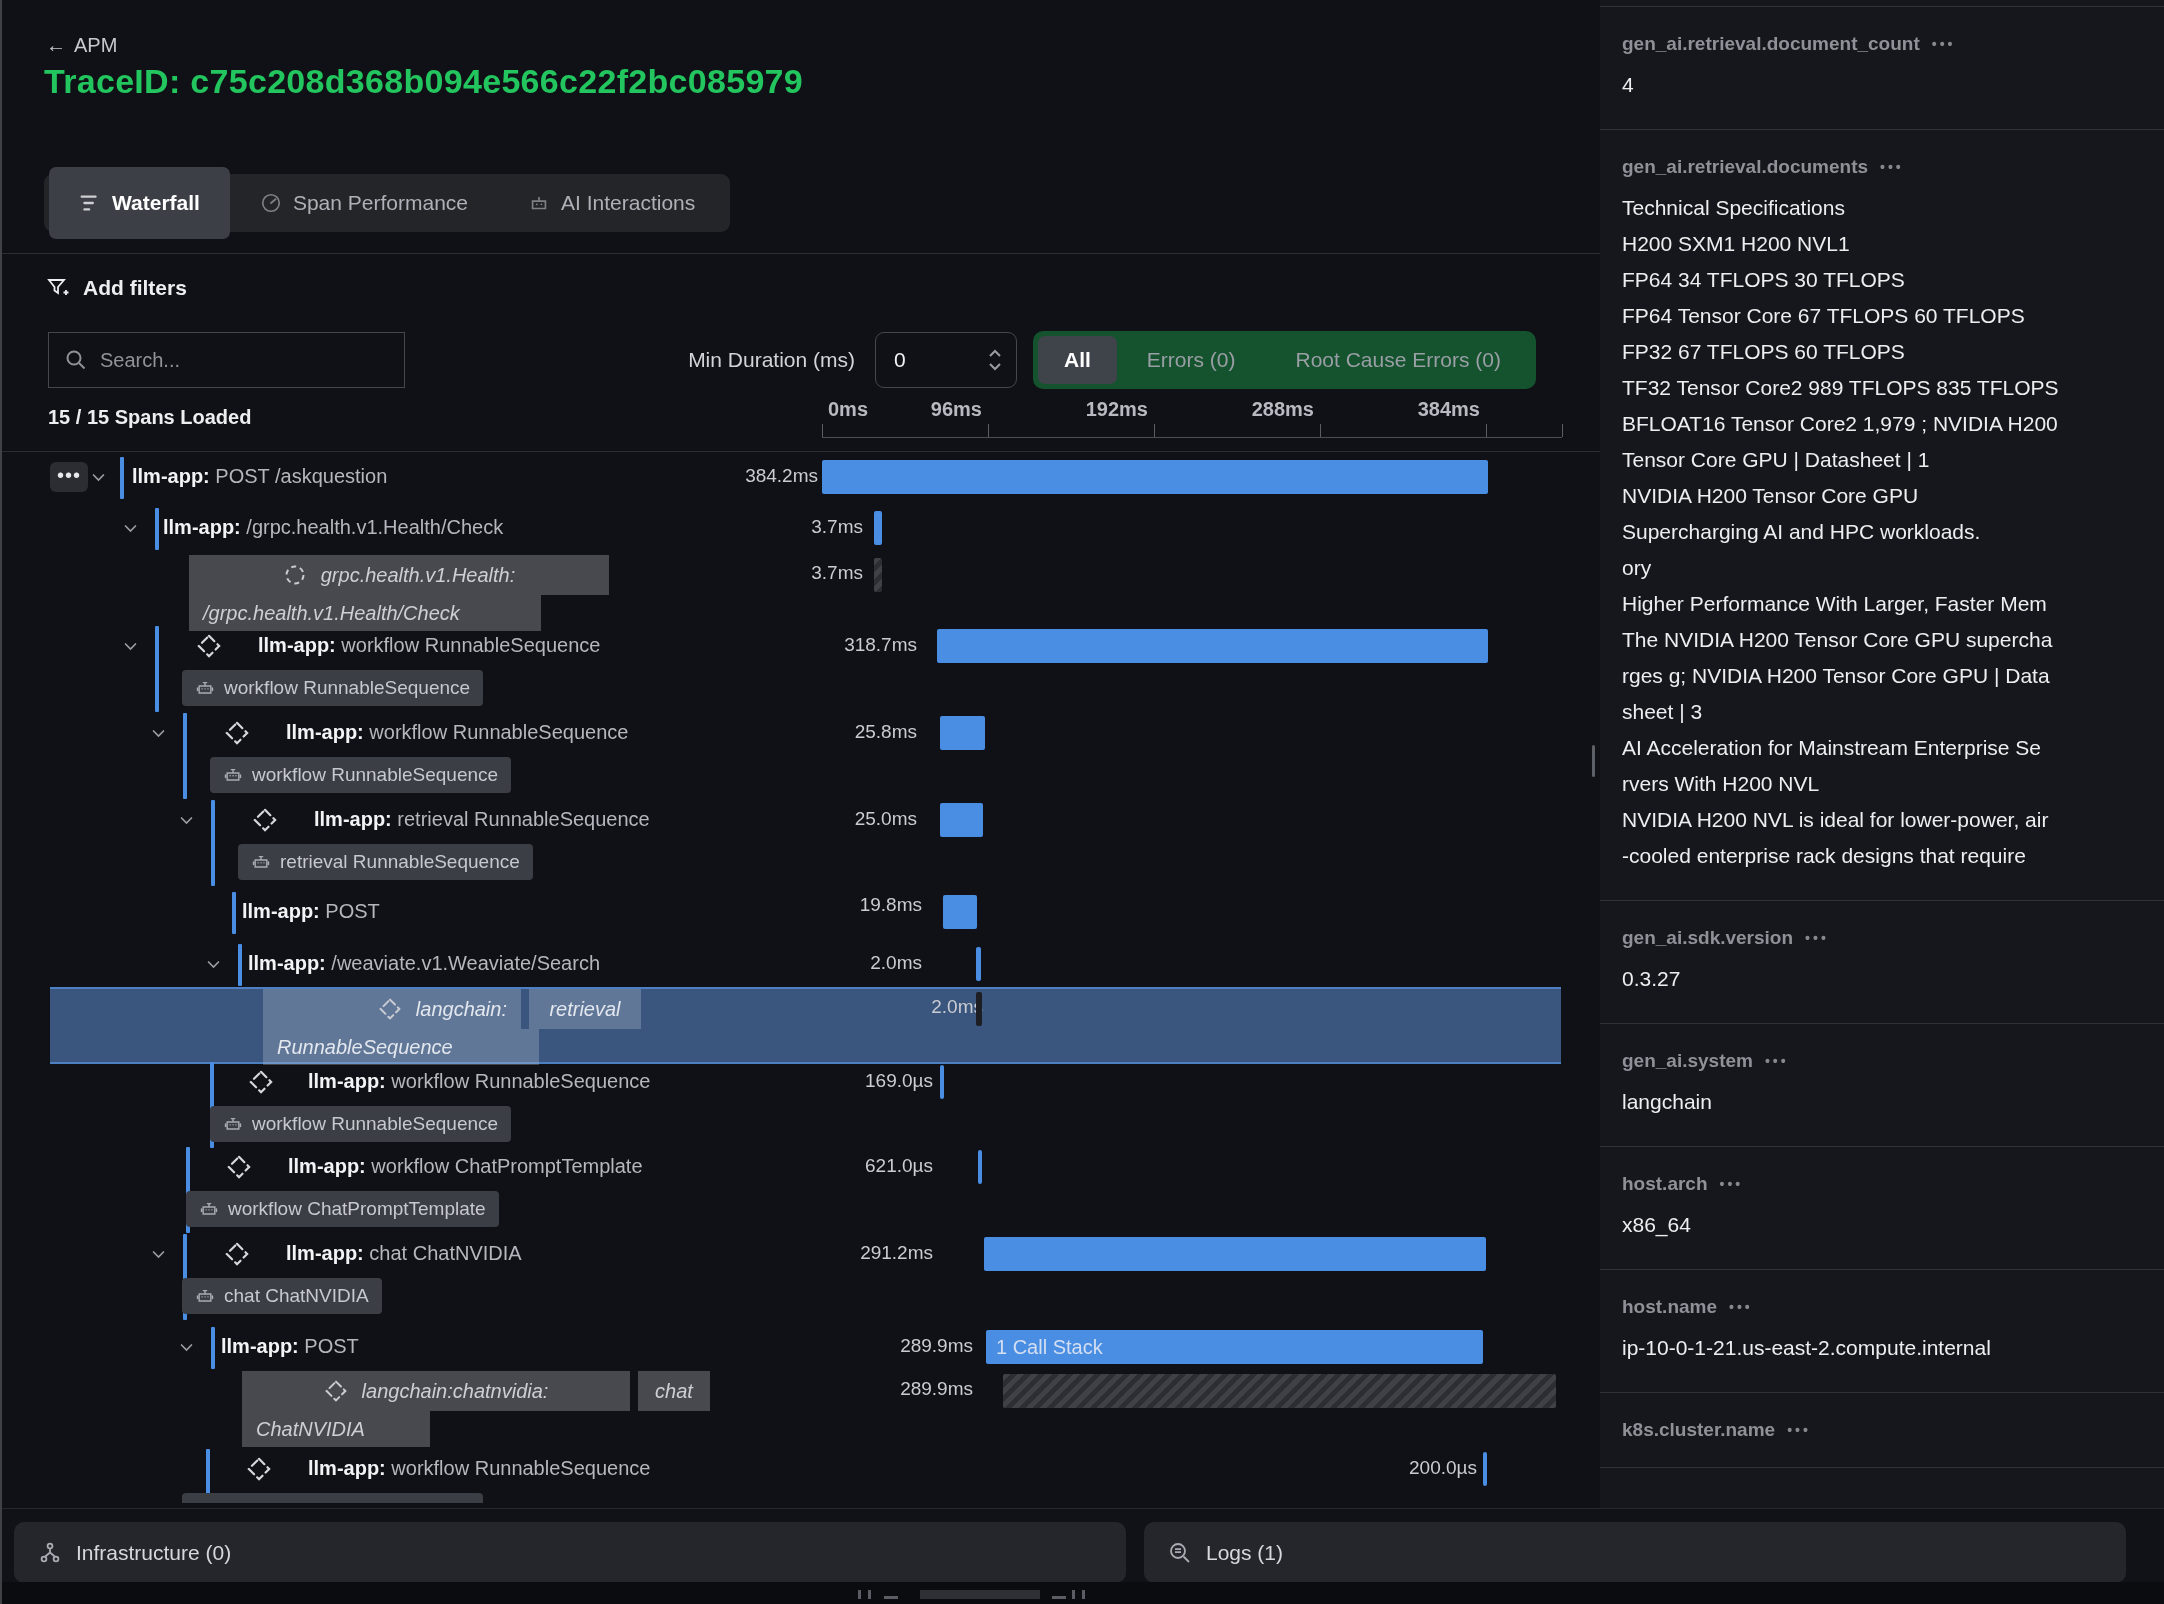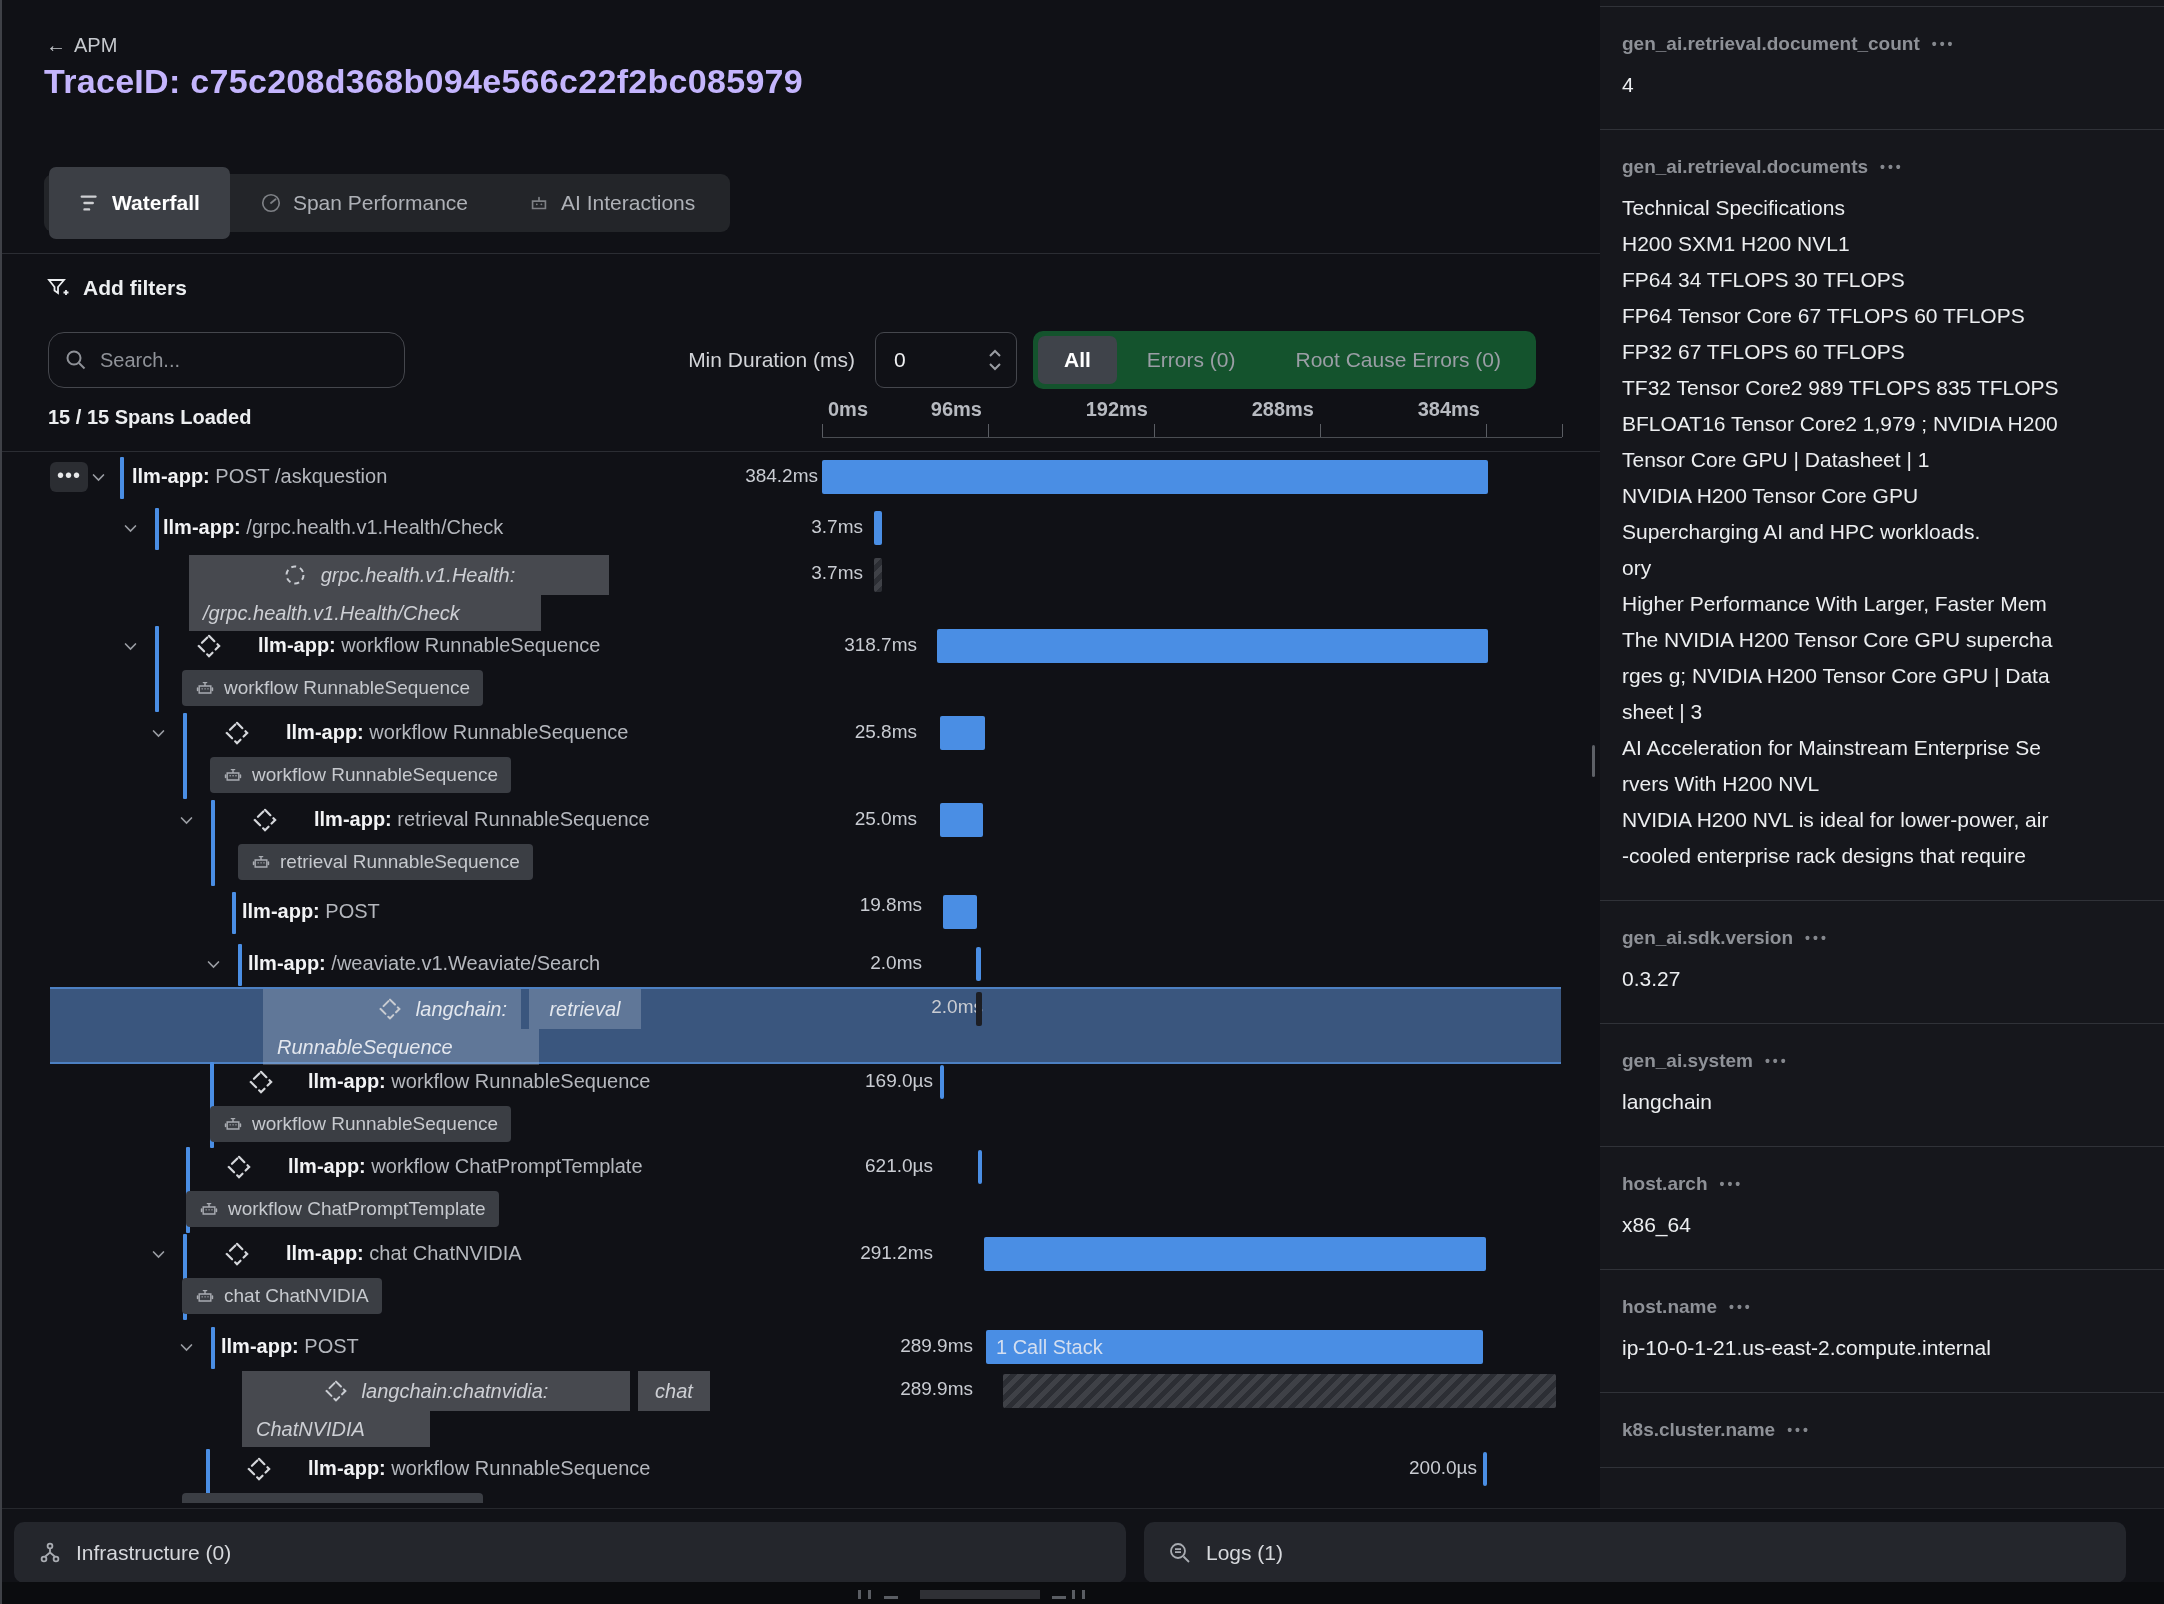--- a/index.html
+++ b/index.html
@@ -1,28 +1,28 @@
 <!DOCTYPE html>
 <html><head>
 <meta charset="utf-8">
 <style>
   html,body{margin:0;padding:0;background:#0b0c0f;}
   body{width:2164px;height:1604px;position:relative;overflow:hidden;
        font-family:"Liberation Sans",sans-serif;color:#e8e9eb;background:#101116;}
   .edge{position:absolute;left:0;top:0;width:2px;height:100%;background:#3f4147;z-index:9;}
   .main{position:absolute;left:0;top:0;width:1600px;height:1508px;background:#101116;}
   .back{position:absolute;left:46px;top:34px;font-size:20px;color:#c6c9ce;display:flex;gap:8px;align-items:center;cursor:pointer;}
-  .title{position:absolute;left:44px;top:62px;font-size:34px;font-weight:700;color:#c4b5fd;letter-spacing:.3px;}
+  .title{position:absolute;left:44px;top:62px;font-size:34px;font-weight:700;color:#22c55e;letter-spacing:.3px;}
   .tabs{position:absolute;left:44px;top:174px;height:58px;background:#232529;border-radius:9px;display:flex;align-items:center;padding:0 5px;box-sizing:border-box;}
   .tab{height:48px;display:flex;align-items:center;gap:11px;padding:12px 30px;border-radius:7px;font-size:21px;color:#aeb1b7;cursor:pointer;}
   .tab.active{background:#3c3f45;color:#ffffff;font-weight:700;}
   .tab svg{opacity:.85;}
   .hdiv{position:absolute;left:0;width:1600px;height:1px;background:#2b2d33;}
   .addfilters{position:absolute;left:46px;top:276px;display:flex;align-items:center;gap:13px;font-size:21px;font-weight:700;color:#eceef0;cursor:pointer;}
-  .search{position:absolute;left:48px;top:332px;width:357px;height:56px;border:1px solid #45474d;border-radius:16px;display:flex;align-items:center;gap:13px;padding:0 16px;box-sizing:border-box;color:#8f9298;font-size:20px;}
+  .search{position:absolute;left:48px;top:332px;width:357px;height:56px;border:1px solid #45474d;border-radius:0;display:flex;align-items:center;gap:13px;padding:0 16px;box-sizing:border-box;color:#8f9298;font-size:20px;}
   .minlabel{position:absolute;left:600px;top:332px;width:255px;height:56px;line-height:56px;text-align:right;font-size:21px;color:#d2d4d8;}
   .numbox{position:absolute;left:875px;top:332px;width:142px;height:56px;border:1px solid #45474d;border-radius:9px;box-sizing:border-box;display:flex;align-items:center;}
   .numbox .val{flex:1;padding-left:18px;font-size:21px;color:#f0f1f3;}
   .spin{display:flex;flex-direction:column;gap:4px;padding-right:14px;color:#9a9da3;}
   .segmented{position:absolute;left:1033px;top:331px;height:58px;background:#14532d;border-radius:10px;display:flex;align-items:center;padding:0 5px;}
   .seg{height:48px;display:flex;align-items:center;padding:0 30px;border-radius:7px;font-size:21px;color:#9a9ea5;cursor:pointer;}
   .seg.active{background:#3f434a;color:#ffffff;font-weight:700;padding:0 26px;}
   .loaded{position:absolute;left:48px;top:406px;font-size:20px;font-weight:700;color:#eceef0;}
   .axis-label{position:absolute;top:398px;font-size:20px;font-weight:600;color:#b7bac0;}
   .axis-tick{position:absolute;top:424px;width:1px;height:13px;background:#5a5d63;}

